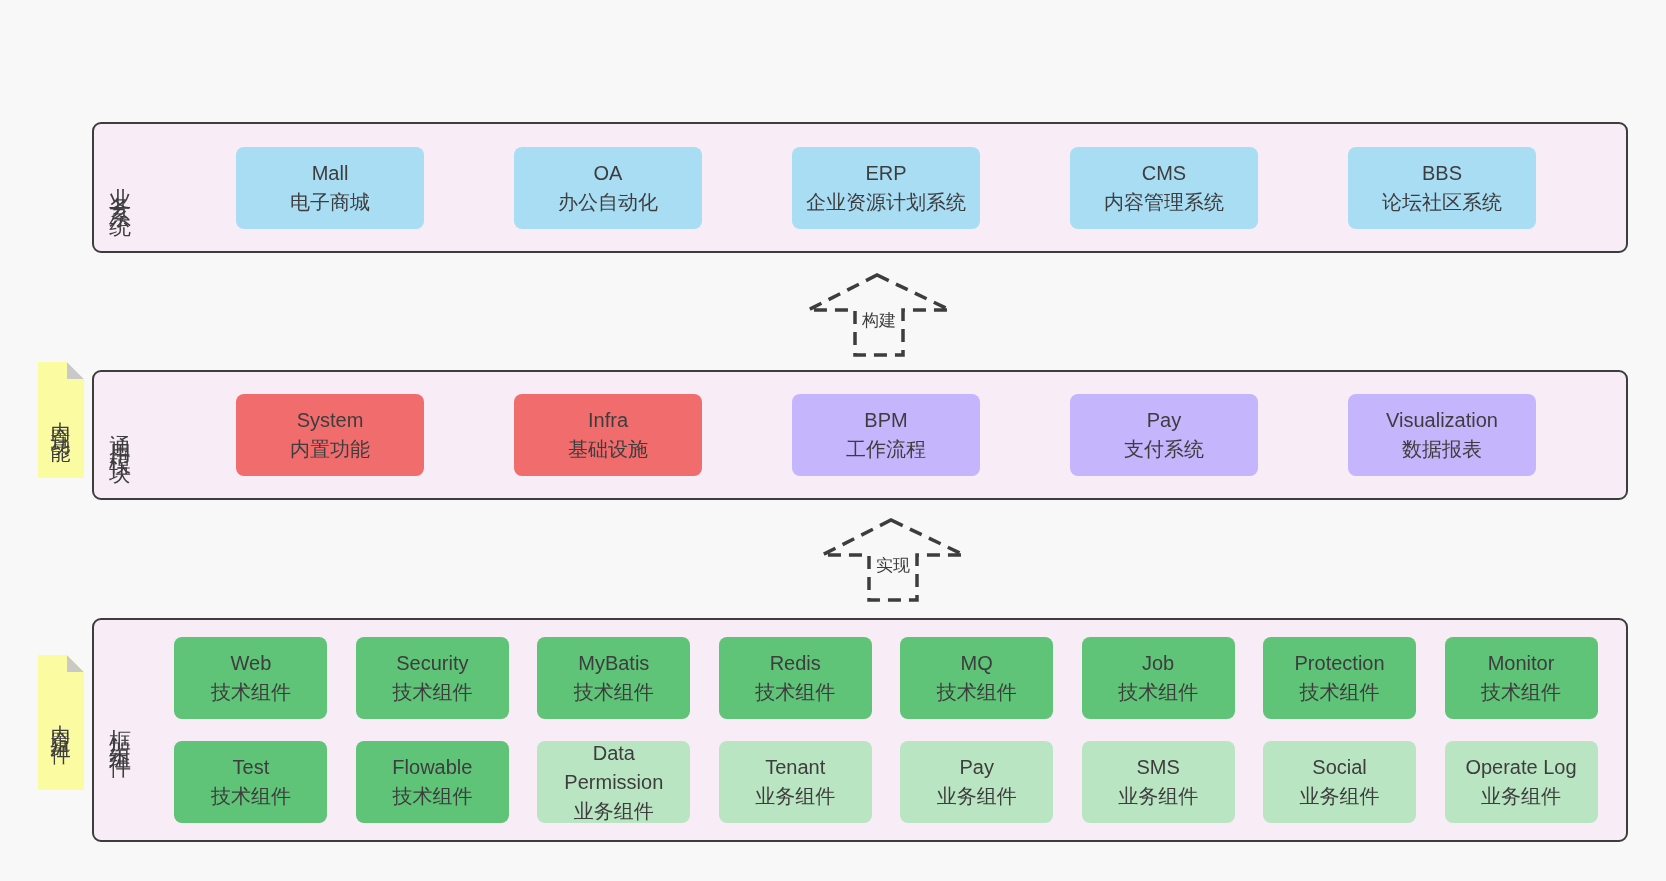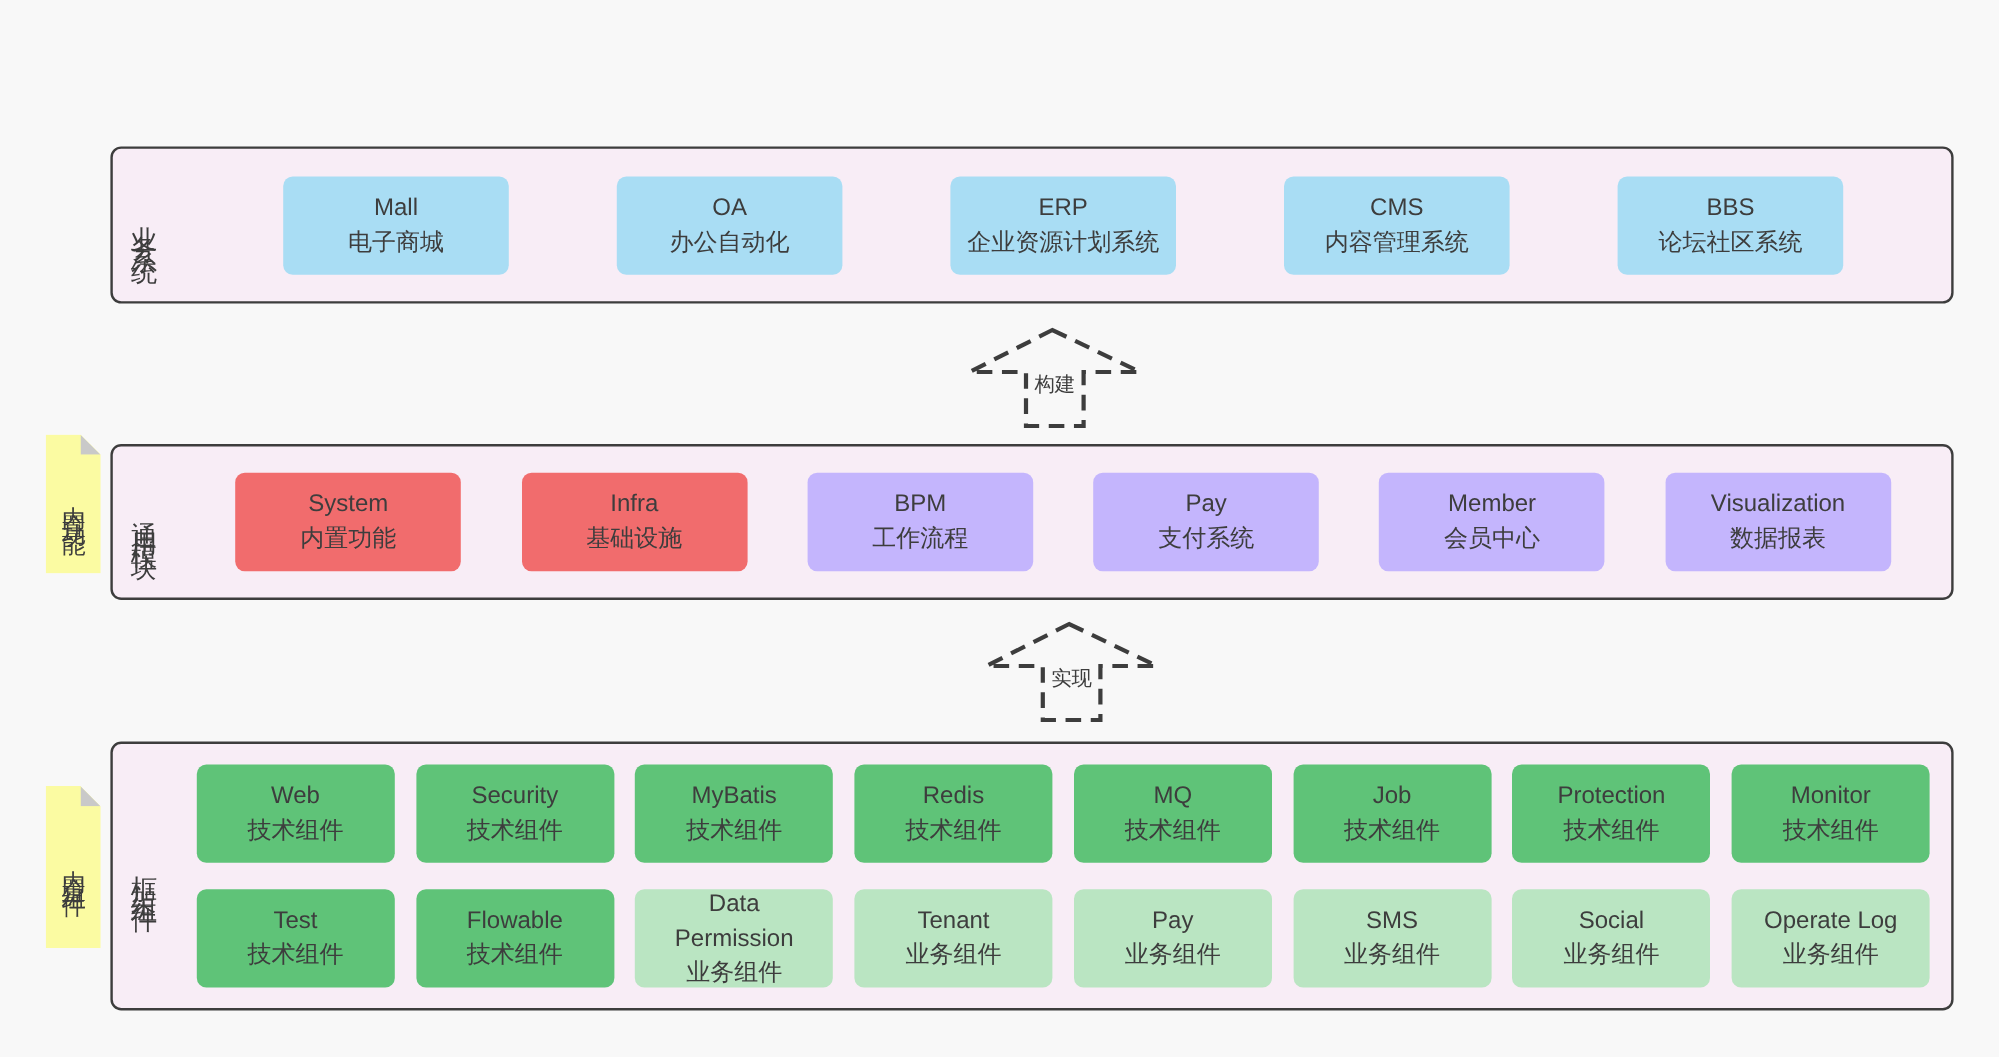--- a/index.html
+++ b/index.html
@@ -46,21 +46,21 @@
     display:flex; flex-direction:column;
     align-items:center; justify-content:center;
     text-align:center;
     font-size:20px; line-height:1.45;
   }
   .box.blue  { background:#a9ddf4; }
   .box.red   { background:#f16c6d; }
   .box.pink  { background:#c4b5fd; }
   .box.green { background:#5fc378; }
   .box.light { background:#bae5c2; }
-  .box.small { width:165px; padding:0 16px; }
+  .box.small { width:153px; padding:0 16px; }
 
   .grid {
     flex:1;
     display:flex; flex-direction:column;
     justify-content:center;
     gap:22px;
   }
   .grid .row { display:flex; justify-content:space-evenly; }
 
   .sticky {
@@ -163,24 +163,20 @@
     </div>
     <div class="box pink">
       <span>BPM</span>
       <span>工作流程</span>
     </div>
     <div class="box pink">
       <span>Pay</span>
       <span>支付系统</span>
     </div>
     <div class="box pink">
-      <span>Member</span>
-      <span>会员中心</span>
-    </div>
-    <div class="box pink">
       <span>Visualization</span>
       <span>数据报表</span>
     </div>
   </div>
 </div>
 
 <div class="arrow" id="arrow-implement">
   <svg width="142" height="84" viewBox="0 0 142 84">
     <polygon points="69,2 142,37 95,37 95,82 47,82 47,37 0,37"></polygon>
   </svg>

